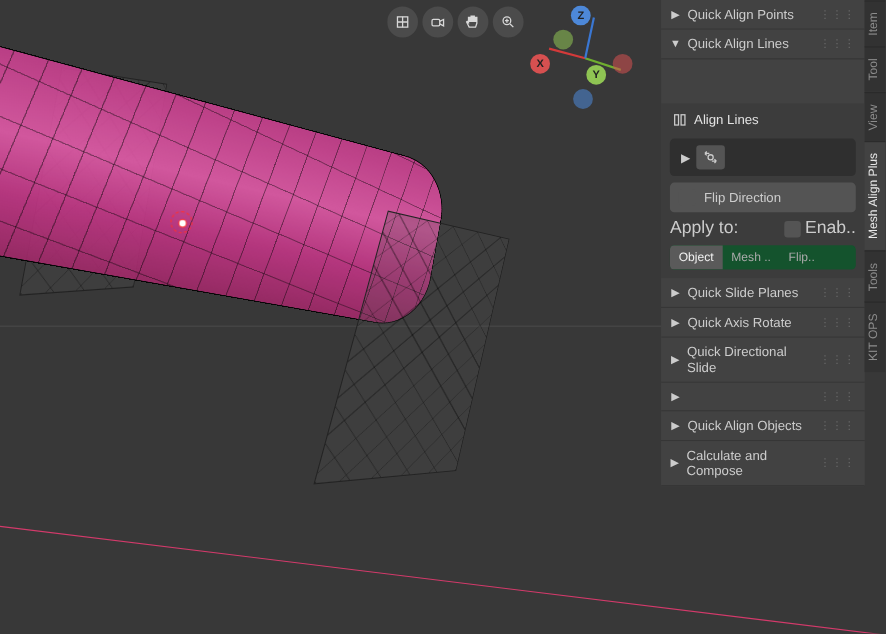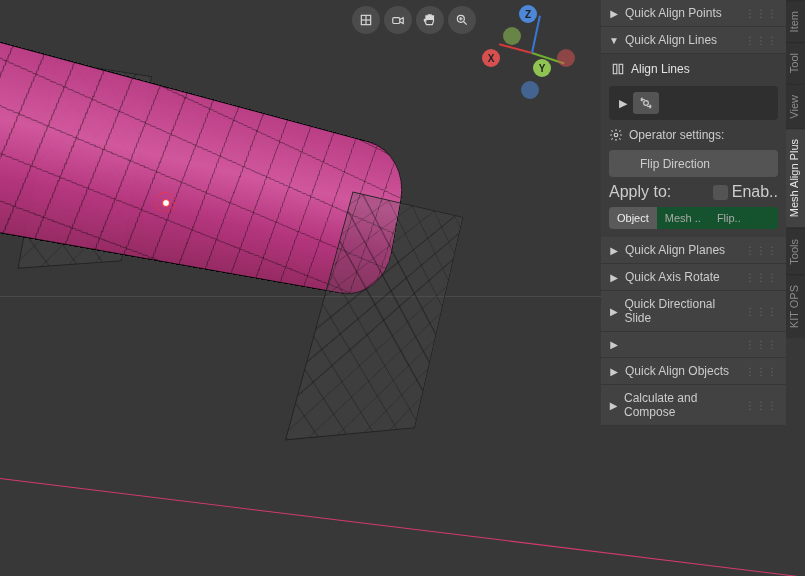--- a/index.html
+++ b/index.html
@@ -174,20 +174,21 @@
     color: #6a6a6a;
     letter-spacing: 1px;
     font-size: 10px;
   }
   .subpanel {
     background: #3c3c3c;
     padding: 4px 8px 8px;
     display: flex;
     flex-direction: column;
     gap: 6px;
+    margin-top: 40px;
   }
   .sub-title {
     display: flex;
     align-items: center;
     gap: 6px;
     padding: 4px 2px;
     color: #e2e2e2;
   }
   .field-box {
     background: #2f2f2f;
@@ -406,27 +407,20 @@
         <div class="icon-btn">
           <svg class="ico" viewBox="0 0 24 24" stroke="#ccc" fill="none" stroke-width="2">
               <circle cx="12" cy="12" r="4"></circle>
               <path d="M3 6 L6 3 M3 6 L6 9 M3 6 H10"></path>
               <path d="M21 18 L18 15 M21 18 L18 21 M21 18 H14"></path>
             </svg>
         </div>
       </div>
     </div>
 
-    <div class="opset-title">
-      <svg class="ico" viewBox="0 0 24 24" stroke="#ccc" fill="none" stroke-width="2">
-          <circle cx="12" cy="12" r="3"></circle>
-          <path d="M12 2v3M12 19v3M4.2 4.2l2.1 2.1M17.7 17.7l2.1 2.1M2 12h3M19 12h3M4.2 19.8l2.1-2.1M17.7 6.3l2.1-2.1"></path>
-        </svg>
-      <span>Operator settings:</span>
-    </div>
 
     <div class="flip-box">
       <span class="checkbox"></span>
       <span>Flip Direction</span>
     </div>
 
     <div class="apply-row">
       <span>Apply to:</span>
       <span style="flex:1"></span>
       <span class="checkbox"></span>
@@ -436,21 +430,21 @@
     <div class="seg">
       <div class="active">Object</div>
       <div>Mesh ..</div>
       <div>Flip..</div>
     </div>
 
   </div>
 
   <div class="panel-row header-row">
     <span class="arrow">▶</span>
-    <span>Quick Align Planes</span>
+    <span>Quick Slide Planes</span>
     <span class="drag-dots">⋮⋮⋮</span>
   </div>
   <div class="panel-row header-row">
     <span class="arrow">▶</span>
     <span>Quick Axis Rotate</span>
     <span class="drag-dots">⋮⋮⋮</span>
   </div>
   <div class="panel-row header-row">
     <span class="arrow">▶</span>
     <span>Quick Directional Slide</span>

